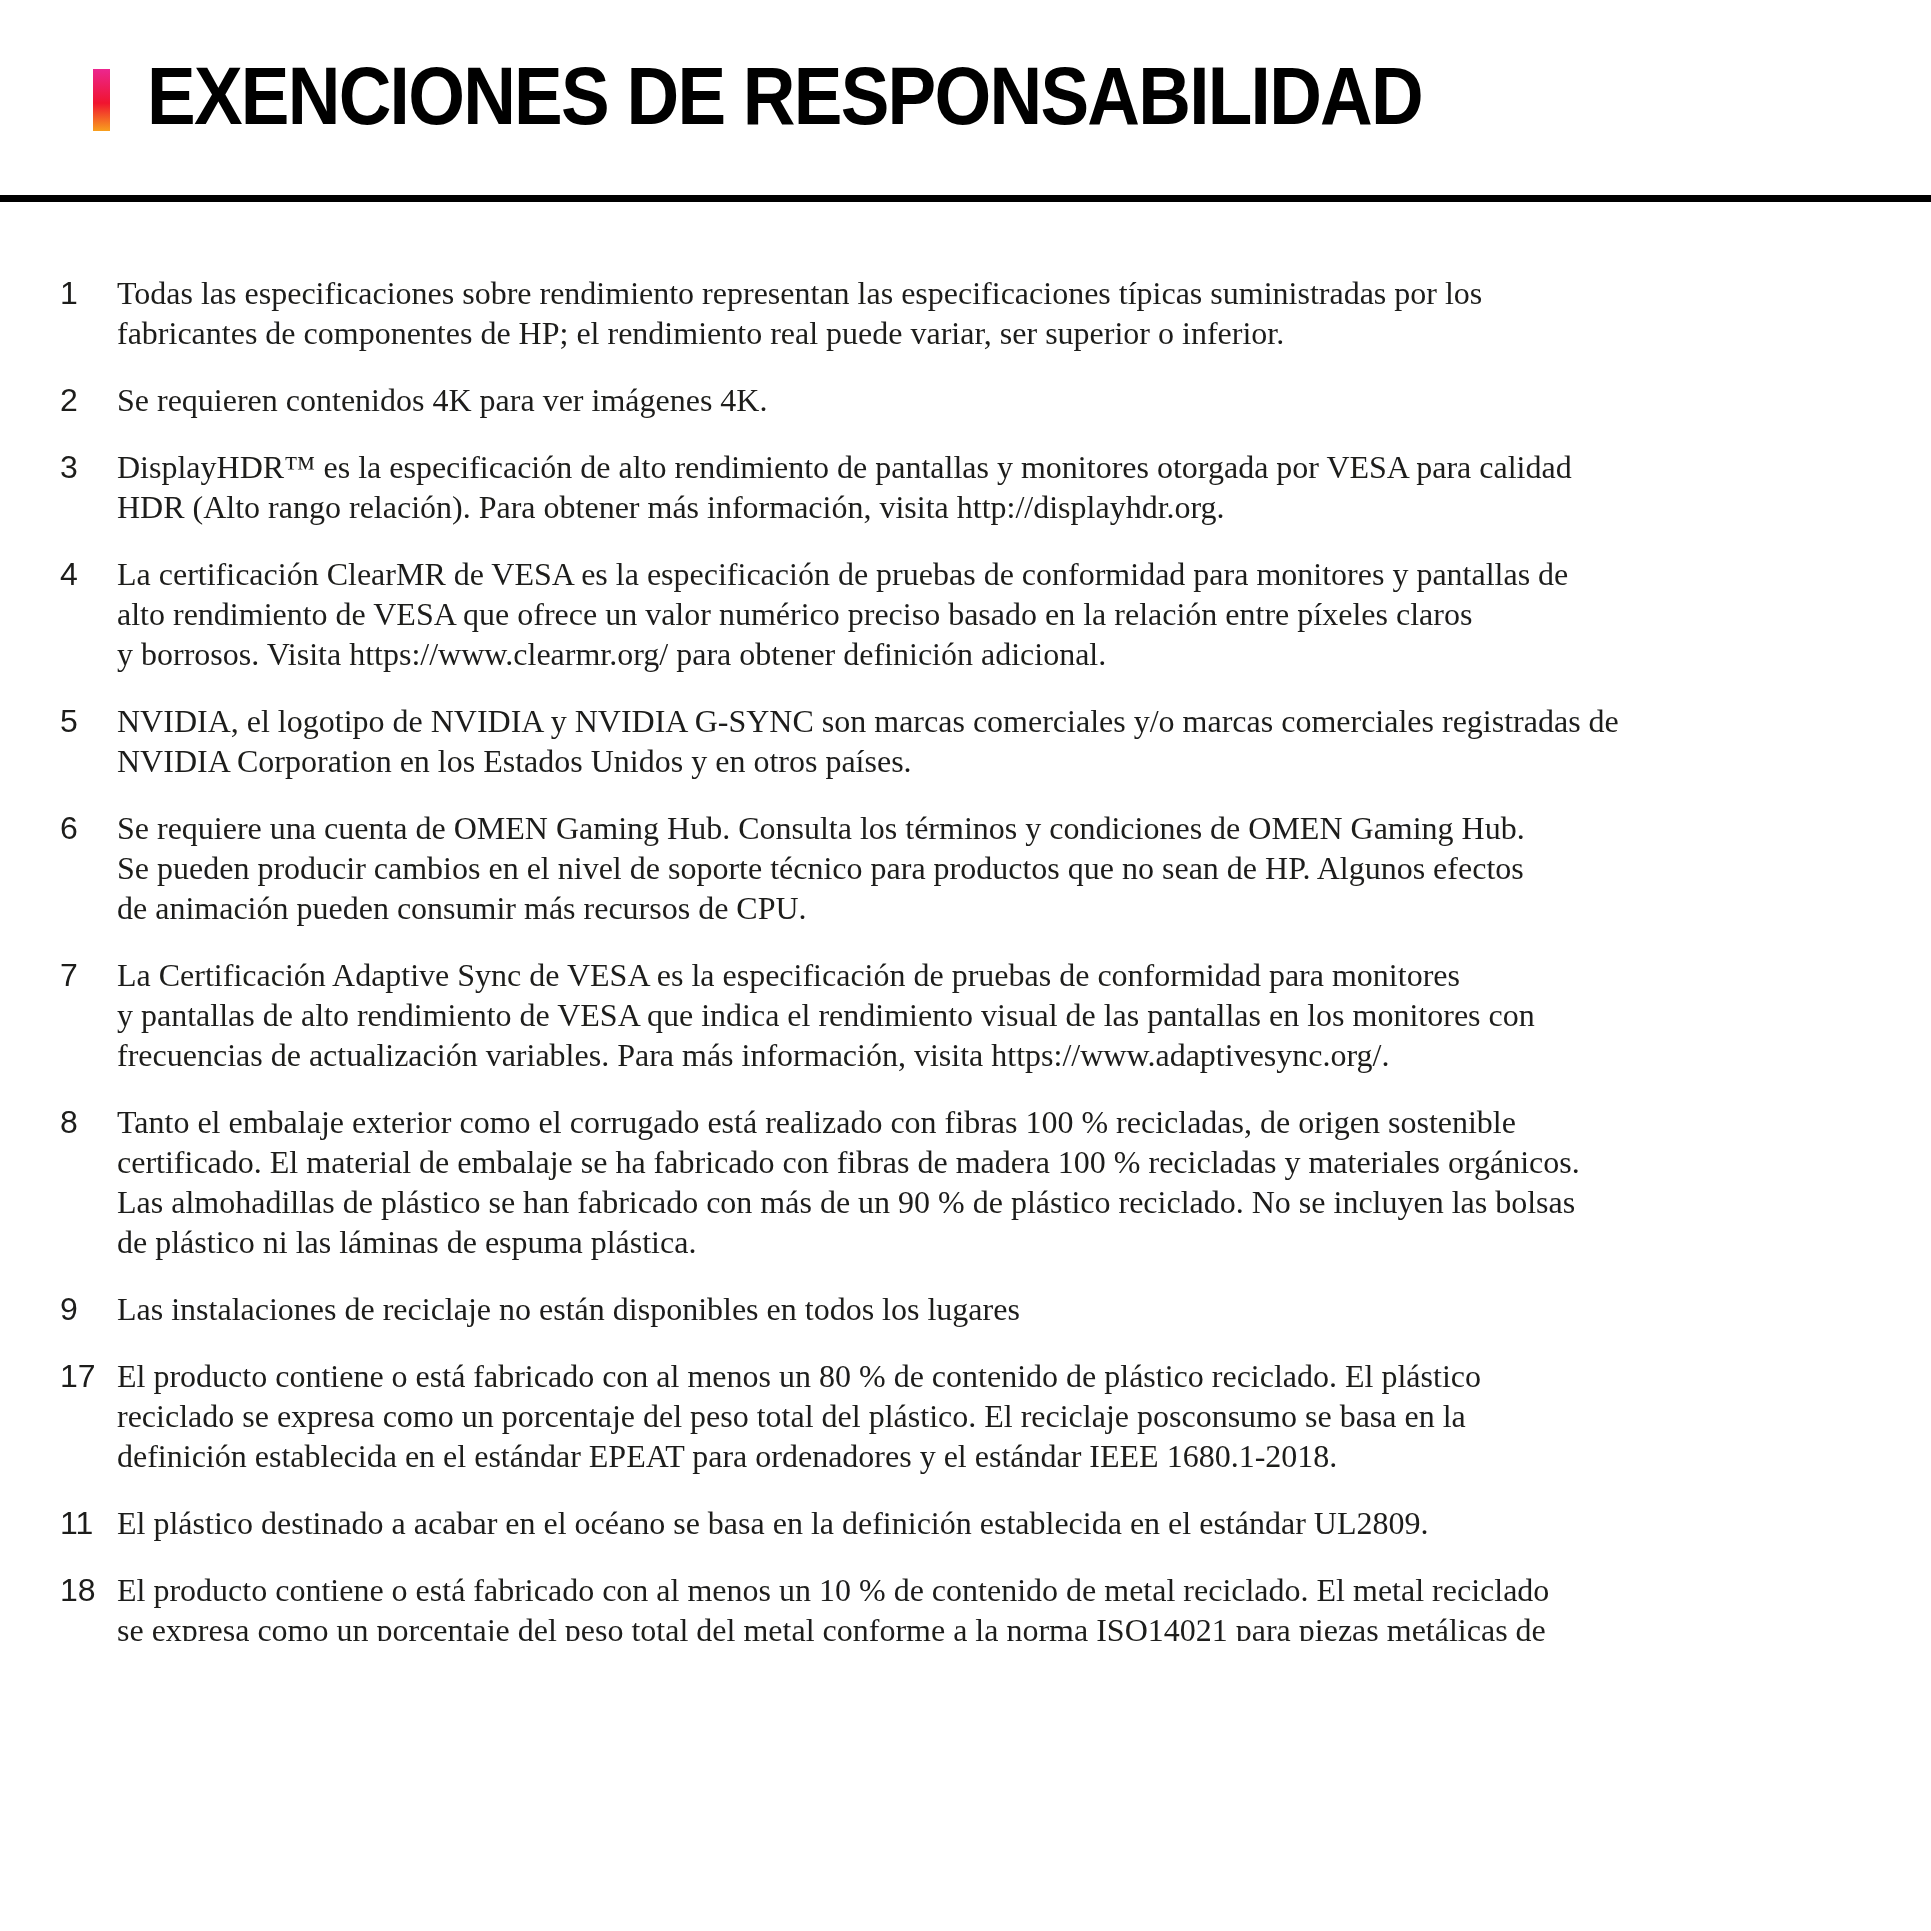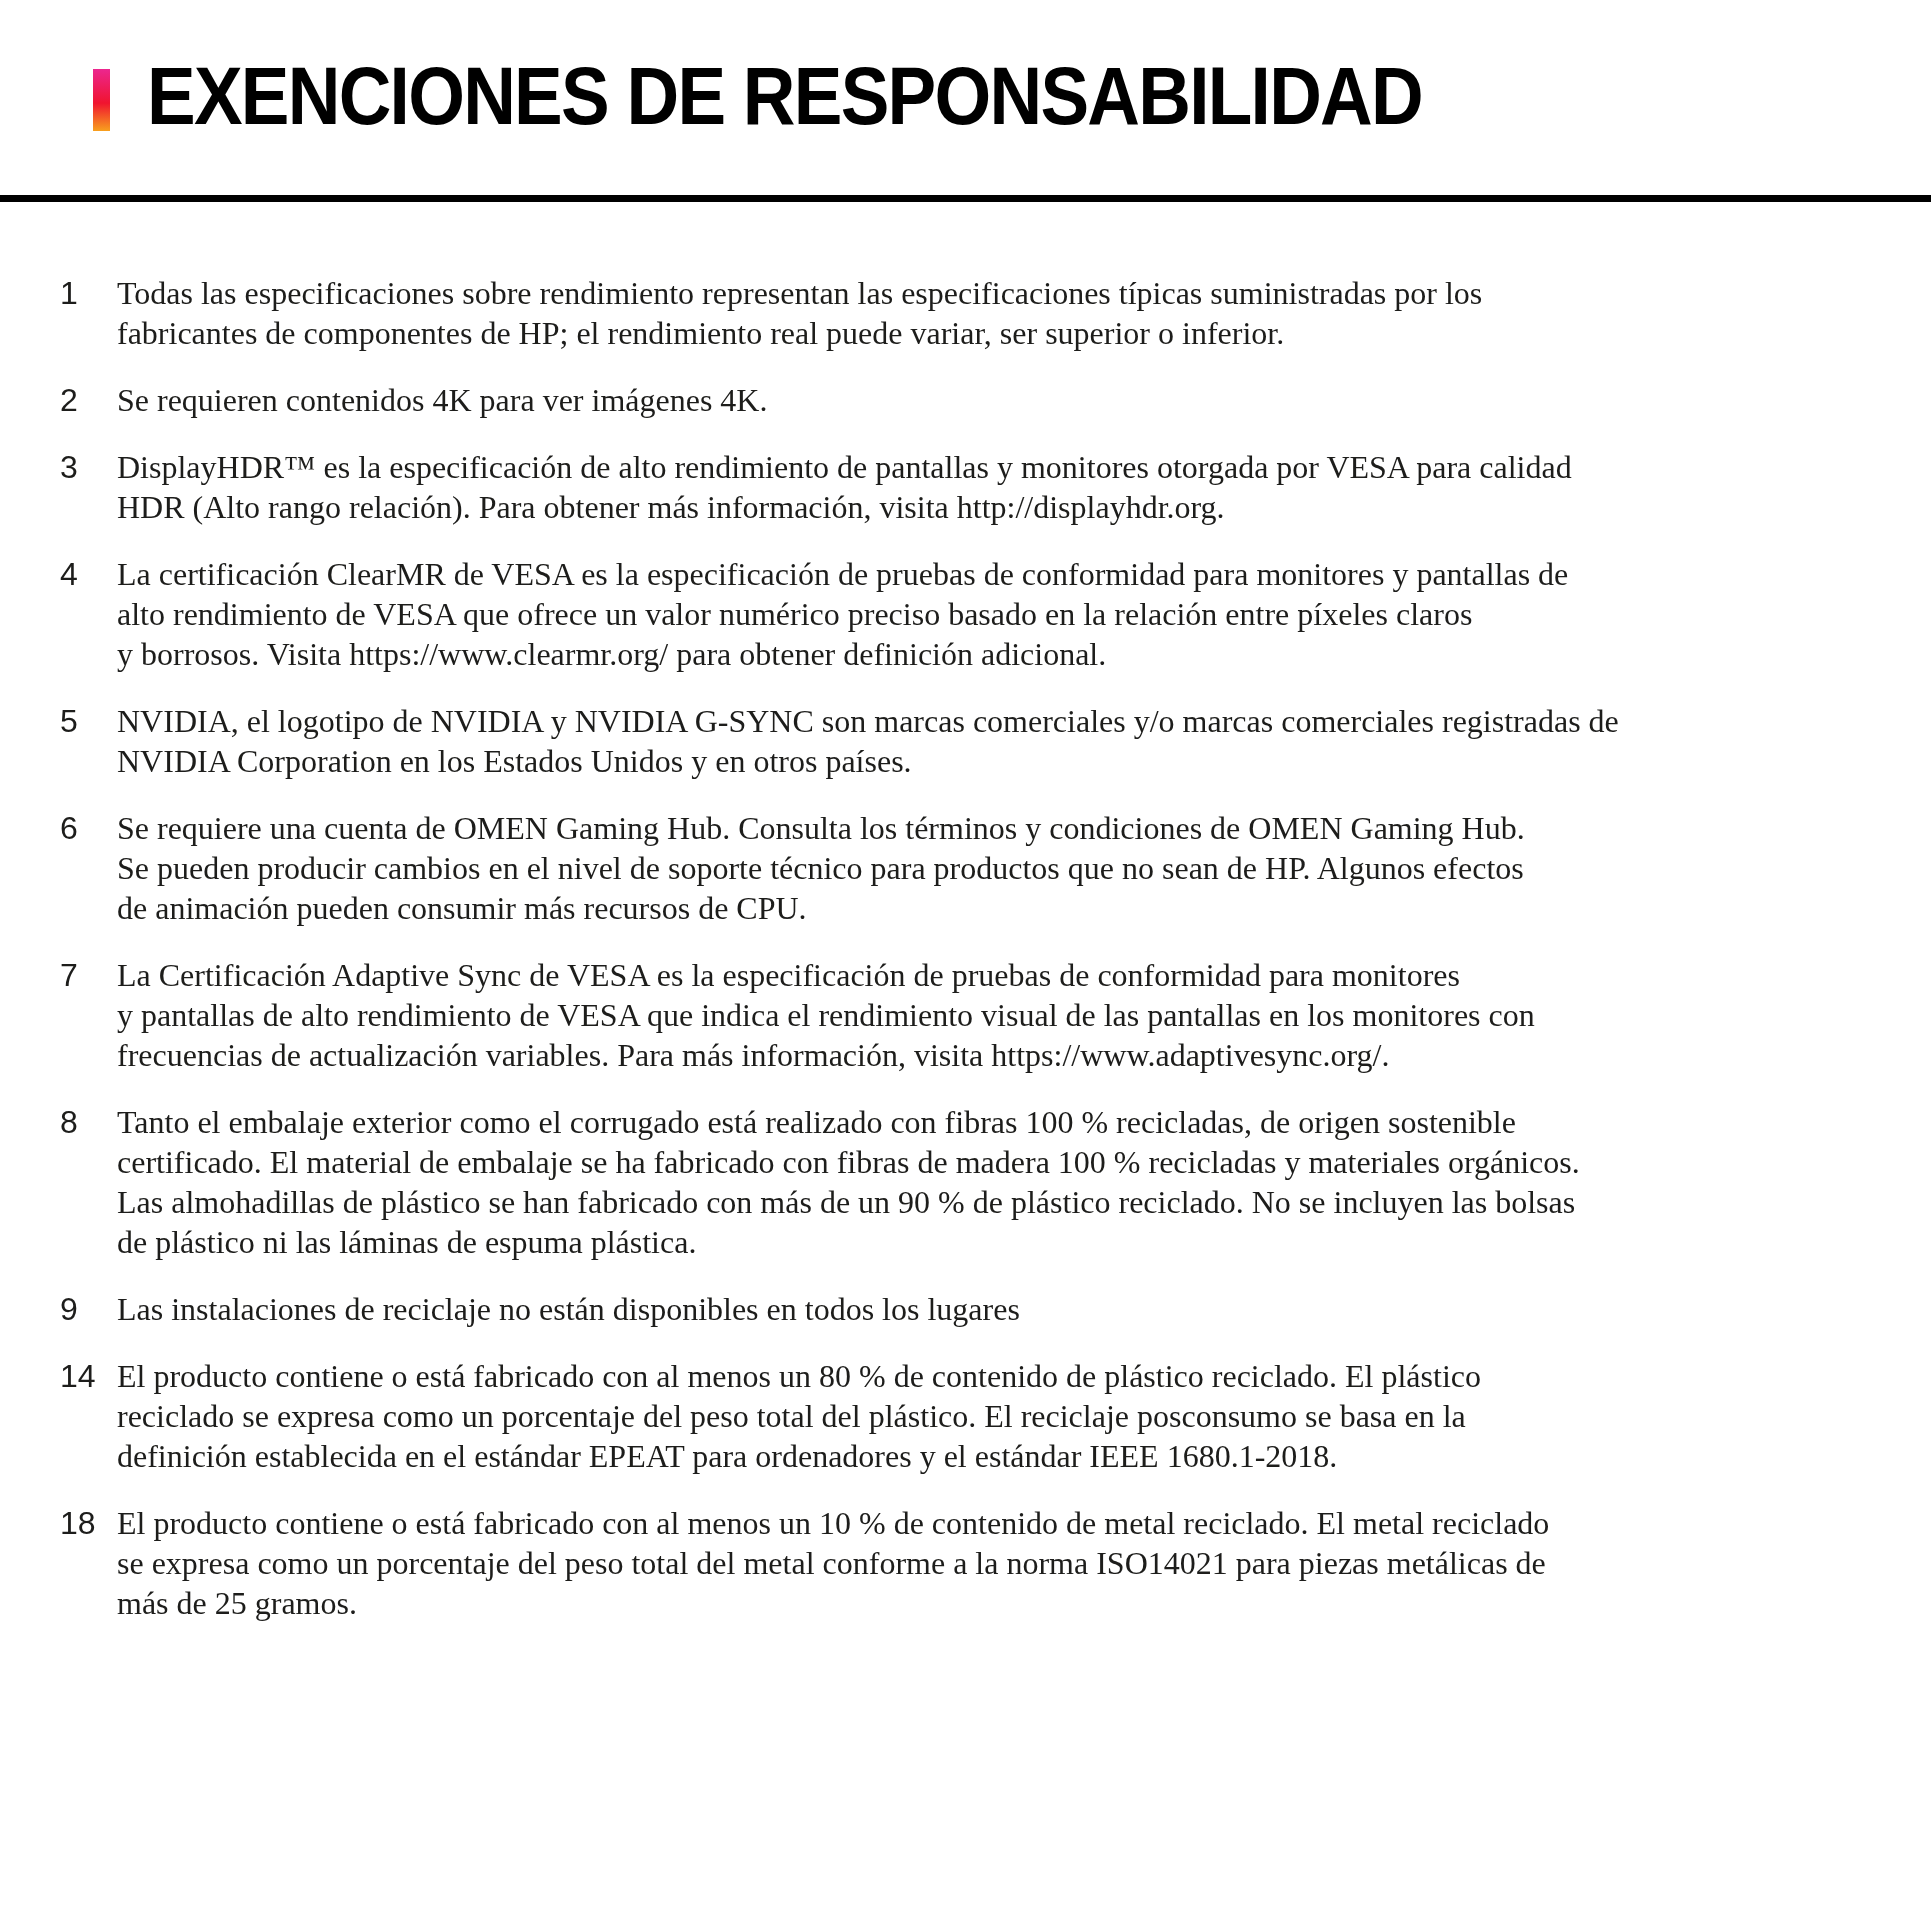--- a/index.html
+++ b/index.html
@@ -135,26 +135,30 @@
 Las almohadillas de plástico se han fabricado con más de un 90 % de plástico reciclado. No se incluyen las bolsas
 de plástico ni las láminas de espuma plástica.</span>
     </div>
 
     <div class="disclaimer-item">
       <span class="disclaimer-number">9</span>
       <span class="disclaimer-text">Las instalaciones de reciclaje no están disponibles en todos los lugares</span>
     </div>
 
     <div class="disclaimer-item">
-      <span class="disclaimer-number">14</span>
+      <span class="disclaimer-number">17</span>
       <span class="disclaimer-text">El producto contiene o está fabricado con al menos un 80 % de contenido de plástico reciclado. El plástico
 reciclado se expresa como un porcentaje del peso total del plástico. El reciclaje posconsumo se basa en la
 definición establecida en el estándar EPEAT para ordenadores y el estándar IEEE 1680.1-2018.</span>
     </div>
 
+    <div class="disclaimer-item">
+      <span class="disclaimer-number">11</span>
+      <span class="disclaimer-text">El plástico destinado a acabar en el océano se basa en la definición establecida en el estándar UL2809.</span>
+    </div>
 
     <div class="disclaimer-item">
       <span class="disclaimer-number">18</span>
       <span class="disclaimer-text">El producto contiene o está fabricado con al menos un 10 % de contenido de metal reciclado. El metal reciclado
 se expresa como un porcentaje del peso total del metal conforme a la norma ISO14021 para piezas metálicas de
 más de 25 gramos.</span>
     </div>
 
   </div>
 

